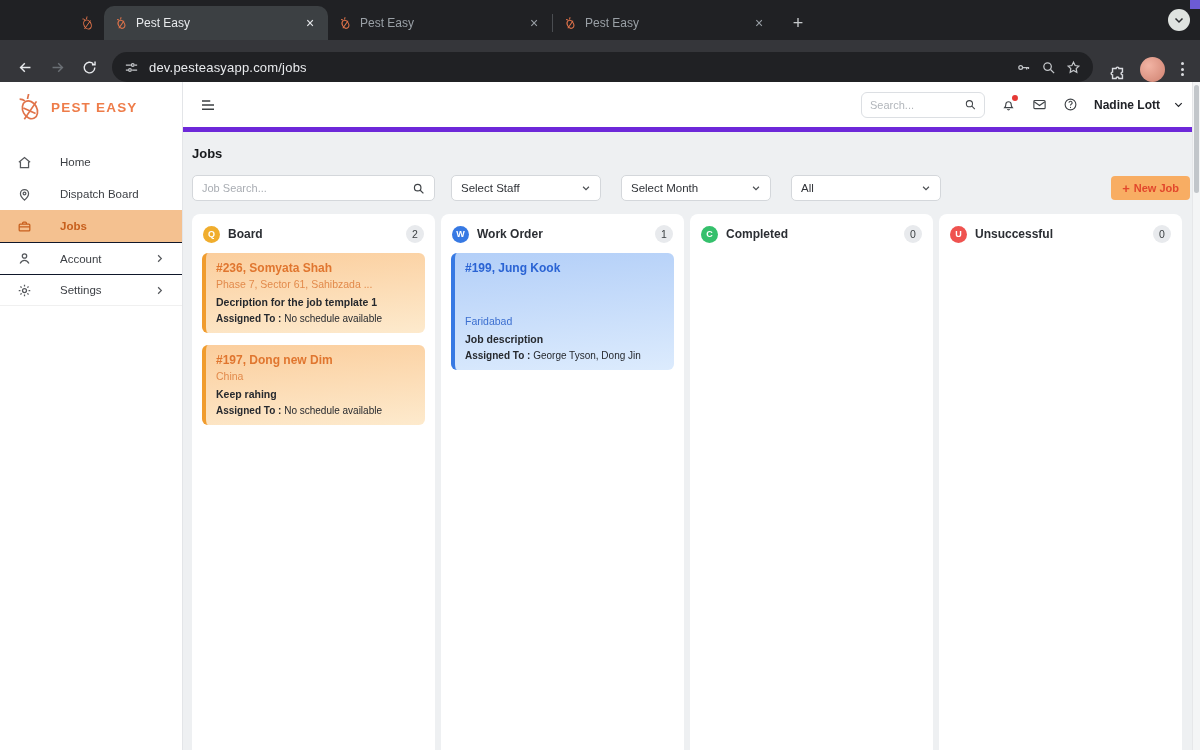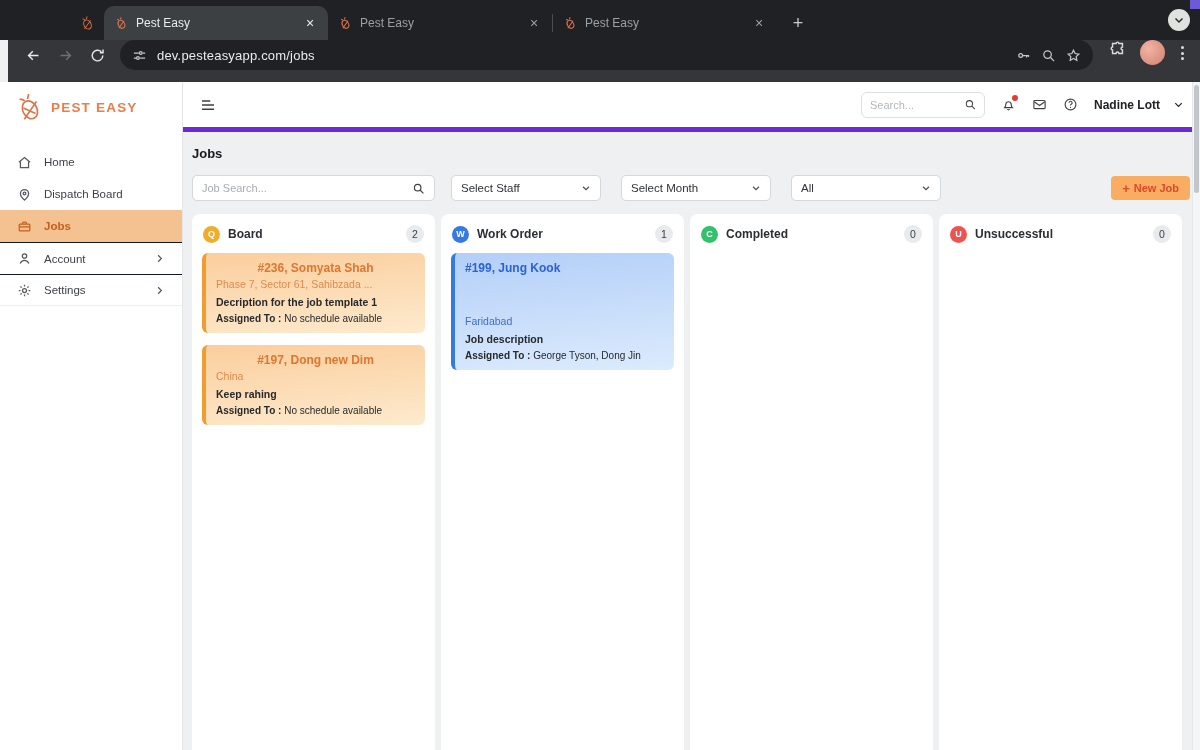--- a/index.html
+++ b/index.html
@@ -13,21 +13,21 @@
   .tab { height:34px; width:224px; display:flex; align-items:center; gap:8px; padding:0 10px; color:#9aa0a6; font-size:12px; position:relative; }
   .tab.active { background:#3c4043; border-radius:10px 10px 0 0; color:#e8eaed; }
   .tab-title { flex:1; white-space:nowrap; overflow:hidden; }
   .tab-close { width:16px; height:16px; border-radius:50%; display:flex; align-items:center; justify-content:center; font-size:14px; line-height:1; cursor:default; }
   .tab-divider { width:1px; height:18px; background:#4a4d51; margin-bottom:8px; }
   .newtab { width:26px; height:26px; margin:0 0 4px 8px; color:#c6c9cc; font-size:18px; display:flex; align-items:center; justify-content:center; border-radius:50%; }
   .tab-search { position:absolute; right:10px; top:9px; width:22px; height:22px; border-radius:50%; background:#dfe3e0; color:#2b2d30; display:flex; align-items:center; justify-content:center; }
   .tab-search svg { width:12px; height:12px; }
   .corner-purple { position:absolute; right:0; top:0; width:10px; height:9px; background:#6c5bd4; }
 
-  .navbar { height:42px; background:#35363a; display:flex; align-items:flex-start; padding:0 10px; gap:2px;margin-left:8px; }
+  .navbar { height:42px; background:#35363a; display:flex; align-items:flex-end; padding:0 10px; gap:2px; }
   .navbtn { width:30px; height:30px; border-radius:50%; display:flex; align-items:center; justify-content:center; color:#e8eaed; }
   .navbtn.dim { color:#6b7075; }
   .navbtn svg { width:17px; height:17px; }
   .omnibox { flex:1; height:30px; background:#202124; border-radius:15px; display:flex; align-items:center; gap:10px; padding:0 12px; margin:0 10px 0 6px; }
   .omnibox .url { flex:1; font-size:13px; color:#e8eaed; letter-spacing:.2px; }
   .obicon { color:#c3c6c9; display:flex; }
   .obicon svg { width:15px; height:15px; }
   .star { font-size:15px; color:#c3c6c9; }
   .puzzle { color:#dadce0; display:flex; margin:0 4px; }
   .puzzle svg { width:17px; height:17px; }
@@ -35,21 +35,21 @@
   .kebab { display:flex; flex-direction:column; gap:2.5px; padding:6px; }
   .kebab i { width:3px; height:3px; border-radius:50%; background:#dadce0; }
 
   
   .app { position:absolute; top:82px; left:0; right:0; bottom:0; display:flex; background:#eef0f2; }
   .sidebar { width:183px; background:#fff; border-right:1px solid #e3e5e8; flex-shrink:0; }
   .brand { height:50px; display:flex; align-items:center; gap:7px; padding:0 14px; }
   .brand svg { width:30px; height:30px; }
   .brand-text { color:#ee7c49; font-weight:bold; font-size:13.5px; letter-spacing:1.2px; white-space:nowrap; }
   .snav { margin-top:14px; }
-  .sitem { height:32px; display:flex; align-items:center; gap:12px; padding:0 17px; font-size:11.5px; color:#3c3f44; cursor:default; }
+  .sitem { height:32px; display:flex; align-items:center; gap:28px; padding:0 17px; font-size:11.5px; color:#3c3f44; cursor:default; }
   .sitem svg { width:15px; height:15px; color:#55585c; flex-shrink:0; }
   .sitem.active { background:#f4c190; color:#c75f1c; font-weight:600; }
   .sitem.active svg { color:#c75f1c; }
   .sitem.bordered { border-top:1px solid #0f172a; }
   .sitem:last-child { border-bottom:1px solid #f0f0f0; }
   .chev { margin-left:auto; display:flex; color:#4b4e52; }
   .chev svg { width:11px; height:11px; }
 
   .main { flex:1; display:flex; flex-direction:column; min-width:0; }
   .appbar { height:50px; background:#fff; border-bottom:5px solid #6d28d9; display:flex; align-items:center; gap:16px; padding:0 16px; flex-shrink:0; }
@@ -83,21 +83,21 @@
   .col-head { display:flex; align-items:center; gap:8px; padding:2px 1px 10px; }
   .dot { width:17px; height:17px; border-radius:50%; color:#fff; font-size:9px; font-weight:700; display:flex; align-items:center; justify-content:center; flex-shrink:0; }
   .dot.q { background:#f0ad2d; } .dot.w { background:#3779e3; } .dot.c { background:#35c06c; } .dot.u { background:#ef5350; }
   .col-title { flex:1; font-size:12px; font-weight:600; color:#2b2e33; }
   .count { min-width:18px; height:18px; padding:0 4px; border-radius:9px; background:#e8eaed; color:#3c4043; font-size:10.5px; display:flex; align-items:center; justify-content:center; }
 
   .card { border-radius:6px; border-left:4px solid; padding:8px 10px 9px; margin-bottom:12px; }
   .card.quote { background:linear-gradient(175deg,#fbce9d 0%,#fdeacd 100%); border-color:#f09c2e; }
   .card.wo { background:linear-gradient(175deg,#b3cff8 0%,#dcebfd 100%); border-color:#3779e3; }
   .card-title { font-size:12px; font-weight:700; margin-bottom:3px; }
-  .quote .card-title { color:#e0762f;text-align:center; }
+  .quote .card-title { color:#e0762f; }
   .wo .card-title { color:#2a63d4; }
   .card-loc { font-size:10.5px; margin-bottom:6px; }
   .quote .card-loc { color:#e28a4b; }
   .wo .card-loc { color:#3c6fd0;margin-top:40px; }
   .card-desc { font-size:10.5px; font-weight:700; color:#26292e; margin-bottom:5px; }
   .card-assigned { font-size:10px; color:#26292e; }
   .card-assigned b { font-weight:700; }
 
   .scrollbar { position:absolute; right:0; top:82px; bottom:0; width:8px; background:#f4f5f6; border-left:1px solid #e6e7e9; }
   .scroll-thumb { position:absolute; top:3px; left:1px; width:5px; height:108px; border-radius:3px; background:#c2c6ca; }

